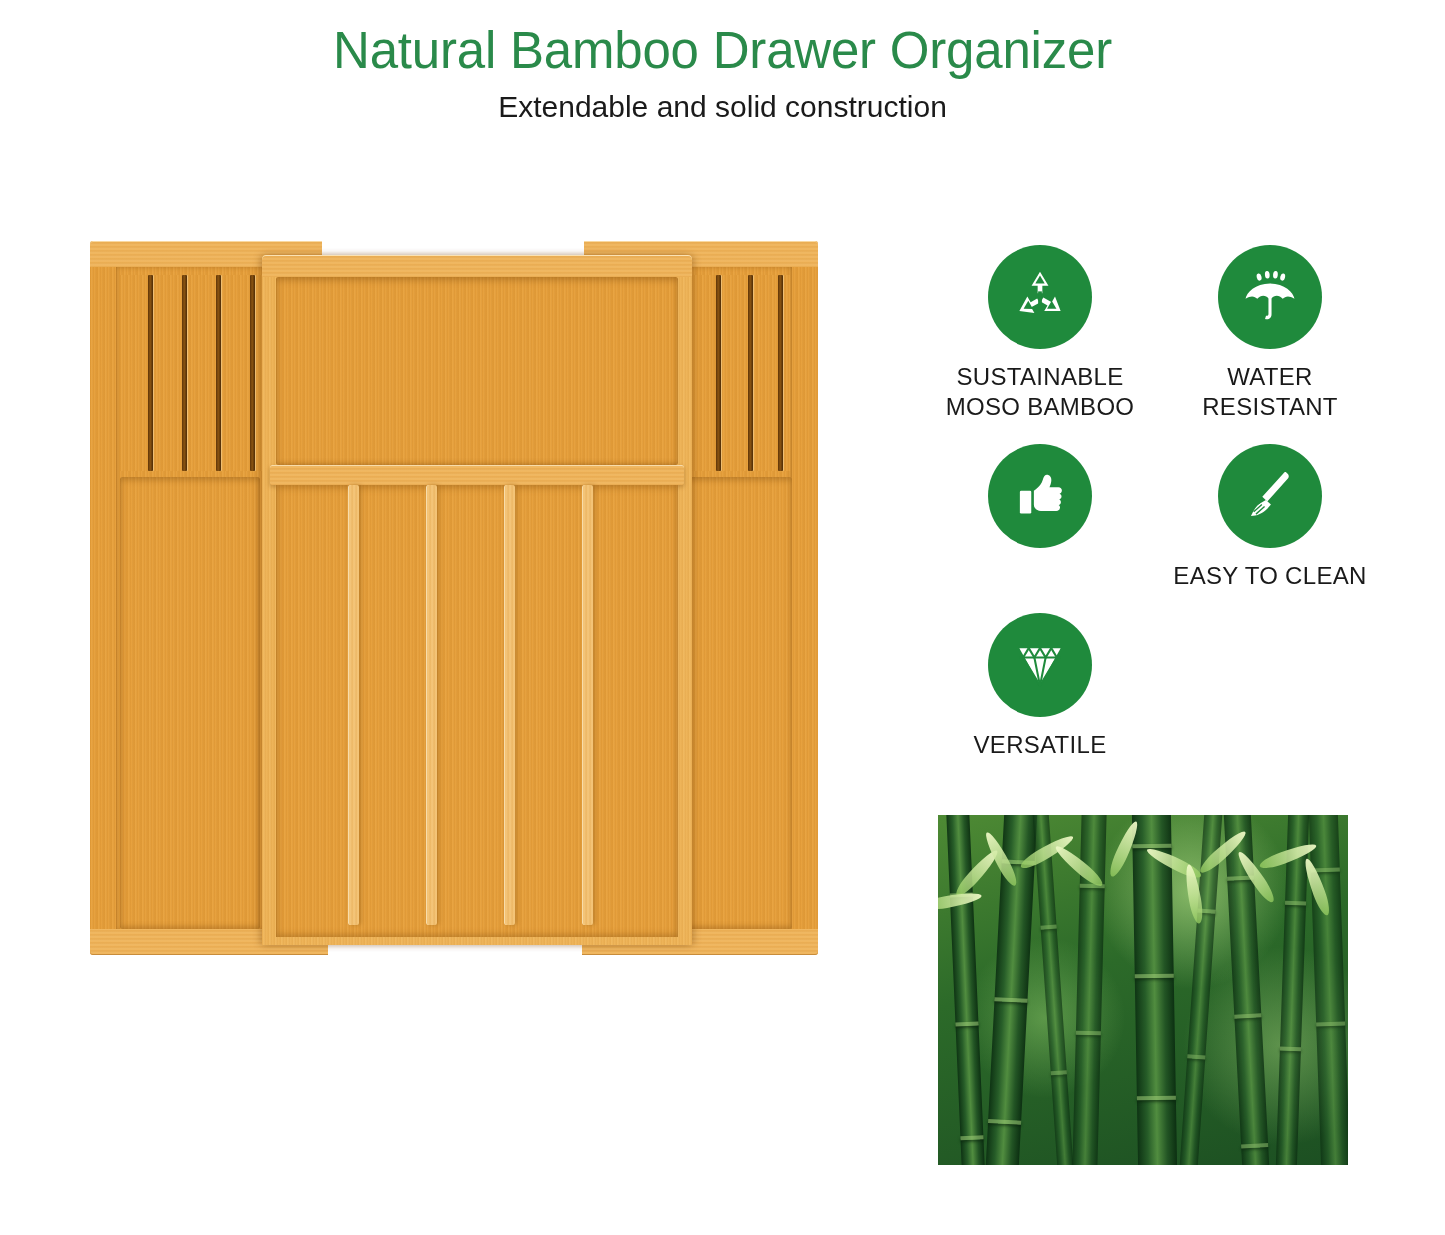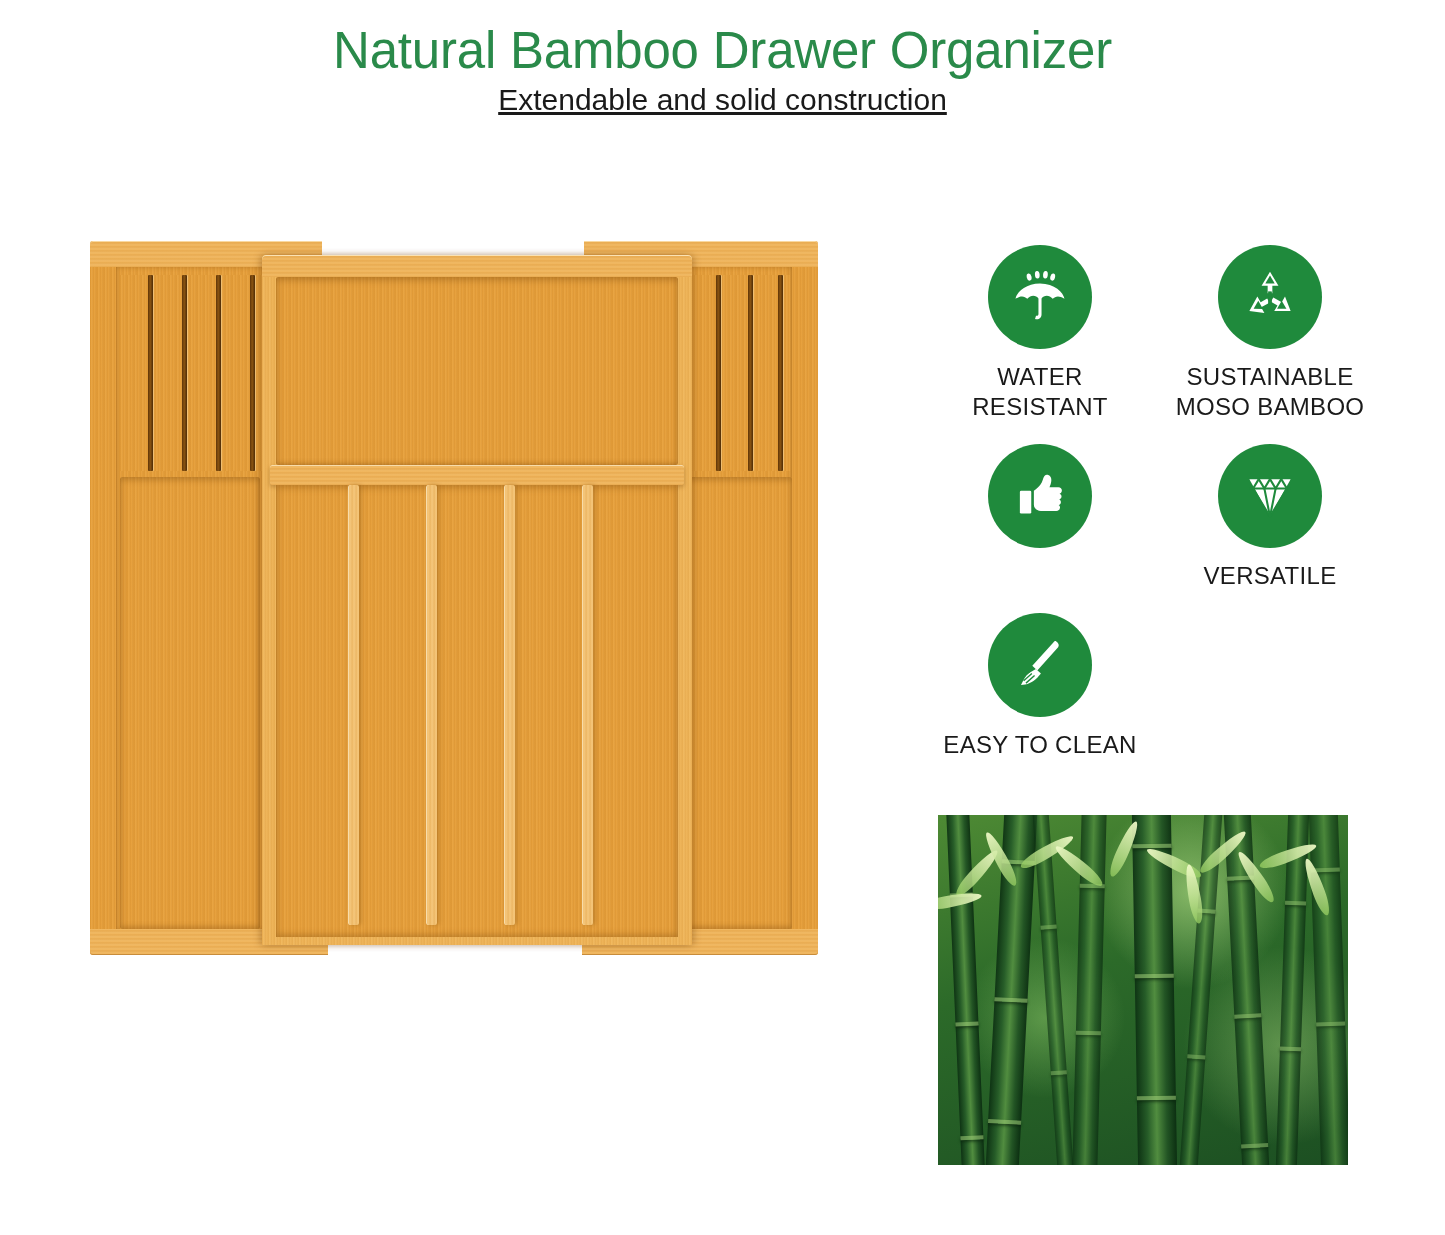--- a/index.html
+++ b/index.html
@@ -27,21 +27,21 @@
     letter-spacing: -0.2px;
     line-height: 1.12;
   }
   .sub-line {
     font-size: 30px;
     font-weight: 400;
     color: #1a1a1a;
     line-height: 1.42;
     margin-top: 6px;
   }
-  .sub-line.second { margin-top: 0px; text-decoration: underline; }
+  .sub-line.second { margin-top: 7px; }
 
   
   .content {
     position: absolute;
     top: 205px;
     left: 0;
     width: 1445px;
     height: 1030px;
   }
 
@@ -452,39 +452,20 @@
         <div class="tray-divider bamboo-rail" style="left:72px"></div>
         <div class="tray-divider bamboo-rail" style="left:150px"></div>
         <div class="tray-divider bamboo-rail" style="left:228px"></div>
         <div class="tray-divider bamboo-rail" style="left:306px"></div>
       </div>
     </div>
   </div>
 
 
   <div class="features">
-
-    <div class="feature">
-      <div class="feature-badge">
-        <span>
-          <svg width="58" height="58" viewBox="0 0 64 64" fill="#ffffff">
-            <ellipse cx="20" cy="10" rx="2.6" ry="4" transform="rotate(-14 20 10)"></ellipse>
-            <ellipse cx="29" cy="7.5" rx="2.6" ry="4.2" transform="rotate(-5 29 7.5)"></ellipse>
-            <ellipse cx="38" cy="7.5" rx="2.6" ry="4.2" transform="rotate(5 38 7.5)"></ellipse>
-            <ellipse cx="46" cy="10" rx="2.6" ry="4" transform="rotate(14 46 10)"></ellipse>
-            <path d="M32 17 C16 17 6 27 5 34 C11 30 15 31 18 34 C22 29.5 27 29.5 31 34 L33 34 C37 29.5 42 29.5 46 34 C49 31 53 30 59 34 C58 27 48 17 32 17 Z"></path>
-            <path d="M30.3 33 L33.7 33 L33.7 51 C33.7 55.5 30 57.5 26.5 56.2 L27.6 52.6 C29.3 53.2 30.3 52.4 30.3 50.4 Z"></path>
-          </svg>
-        </span>
-      </div>
-      <div class="feature-label">
-        <div>WATER</div>
-        <div>RESISTANT</div>
-      </div>
-    </div>
 
     <div class="feature">
       <div class="feature-badge">
         <span>
           <svg width="60" height="60" viewBox="0 0 64 64" fill="#ffffff">
             <path d="M32 5 L41 20 L34.5 20 L34.5 28 L29.5 28 L29.5 20 L23 20 Z"></path>
             <path d="M32 9 L37 17.5 L27 17.5 Z" fill="#1f8a3c"></path>
             <path d="M10 47 L18.5 31.5 L22 37.5 L29 33.5 L31.5 38 L22.5 43 L26 49 Z"></path>
             <path d="M14.5 44.5 L19.5 36 L24.5 44.8 Z" fill="#1f8a3c"></path>
             <path d="M54 47 L36.5 47 L40 41 L33 37 L35.5 32.5 L44.5 37.5 L48 31.5 Z"></path>
@@ -492,29 +473,63 @@
             <path d="M30 26 L34 26 L34 40 L30 40 Z" fill="#1f8a3c"></path>
           </svg>
         </span>
       </div>
       <div class="feature-label">
         <div>SUSTAINABLE</div>
         <div>MOSO BAMBOO</div>
       </div>
     </div>
 
+    <div class="feature">
+      <div class="feature-badge">
+        <span>
+          <svg width="58" height="58" viewBox="0 0 64 64" fill="#ffffff">
+            <ellipse cx="20" cy="10" rx="2.6" ry="4" transform="rotate(-14 20 10)"></ellipse>
+            <ellipse cx="29" cy="7.5" rx="2.6" ry="4.2" transform="rotate(-5 29 7.5)"></ellipse>
+            <ellipse cx="38" cy="7.5" rx="2.6" ry="4.2" transform="rotate(5 38 7.5)"></ellipse>
+            <ellipse cx="46" cy="10" rx="2.6" ry="4" transform="rotate(14 46 10)"></ellipse>
+            <path d="M32 17 C16 17 6 27 5 34 C11 30 15 31 18 34 C22 29.5 27 29.5 31 34 L33 34 C37 29.5 42 29.5 46 34 C49 31 53 30 59 34 C58 27 48 17 32 17 Z"></path>
+            <path d="M30.3 33 L33.7 33 L33.7 51 C33.7 55.5 30 57.5 26.5 56.2 L27.6 52.6 C29.3 53.2 30.3 52.4 30.3 50.4 Z"></path>
+          </svg>
+        </span>
+      </div>
+      <div class="feature-label">
+        <div>WATER</div>
+        <div>RESISTANT</div>
+      </div>
+    </div>
+
 
     <div class="feature">
       <div class="feature-badge">
         <span>
           <svg width="56" height="56" viewBox="0 0 64 64" fill="#ffffff">
             <rect x="9" y="26" width="13" height="26" rx="1.5"></rect>
             <path d="M25 26 C25 26 33 21 35 14 C36.5 8.5 38.5 7 41.5 8 C45 9.2 45.5 13 44.5 17 C43.9 19.6 42.8 22 42.8 22 L53 22 C55.5 22 57 23.6 57 25.8 C57 27.6 55.9 28.9 54.4 29.4 C55.7 29.9 56.6 31.1 56.6 32.6 C56.6 34.3 55.5 35.5 54 35.9 C55.2 36.5 55.9 37.6 55.9 39 C55.9 40.6 54.8 41.8 53.3 42.2 C54.3 42.9 54.9 43.9 54.9 45.2 C54.9 47.3 53.2 49 50.6 49 L33 49 C28.5 49 25 46 25 42 Z"></path>
           </svg>
         </span>
+      </div>
+    </div>
+
+    <div class="feature">
+      <div class="feature-badge">
+        <span>
+          <svg width="58" height="58" viewBox="0 0 64 64" fill="#ffffff">
+            <path d="M50 6 C52.5 8 53.5 10 52 12.5 L29 38 L23.5 32.8 L46.5 7.5 C48 5.4 48.8 5 50 6 Z"></path>
+            <path d="M27.5 36.5 L33 41.5 L29 46 C24.5 51 17 54 11 54 C13.5 48.5 16.5 43.5 19.5 41 Z"></path>
+            <path d="M14 49.5 L23 41.5 M16.5 52 L26 43.5 M12 46.5 L20.5 39.5" stroke="#1f8a3c" stroke-width="1.5" fill="none"></path>
+          </svg>
+        </span>
+      </div>
+      <div class="feature-label">
+        <div>EASY TO CLEAN</div>
       </div>
     </div>
 
     <div class="feature">
       <div class="feature-badge">
         <span>
           <svg width="60" height="60" viewBox="0 0 64 64" fill="#ffffff">
             <path d="M10 14 L54 14 L32 54 Z"></path>
             <path d="M10 14 L54 14 L32 54 Z" fill="none" stroke="#1f8a3c" stroke-width="0"></path>
             <path d="M10 24 L54 24" stroke="#1f8a3c" stroke-width="2.2"></path>
@@ -522,35 +537,20 @@
             <path d="M44 14 L50 24 L32 54" stroke="#1f8a3c" stroke-width="2.2" fill="none"></path>
             <path d="M20 14 L26 24 L32 14 L38 24 L44 14" stroke="#1f8a3c" stroke-width="2.2" fill="none"></path>
             <path d="M26 24 L32 54 L38 24" stroke="#1f8a3c" stroke-width="2.2" fill="none"></path>
           </svg>
         </span>
       </div>
       <div class="feature-label">
         <div>VERSATILE</div>
       </div>
     </div>
-
-    <div class="feature">
-      <div class="feature-badge">
-        <span>
-          <svg width="58" height="58" viewBox="0 0 64 64" fill="#ffffff">
-            <path d="M50 6 C52.5 8 53.5 10 52 12.5 L29 38 L23.5 32.8 L46.5 7.5 C48 5.4 48.8 5 50 6 Z"></path>
-            <path d="M27.5 36.5 L33 41.5 L29 46 C24.5 51 17 54 11 54 C13.5 48.5 16.5 43.5 19.5 41 Z"></path>
-            <path d="M14 49.5 L23 41.5 M16.5 52 L26 43.5 M12 46.5 L20.5 39.5" stroke="#1f8a3c" stroke-width="1.5" fill="none"></path>
-          </svg>
-        </span>
-      </div>
-      <div class="feature-label">
-        <div>EASY TO CLEAN</div>
-      </div>
-    </div>
   </div>
 
   <div class="forest">
     <div class="forest-bg"></div>
 
     <div class="culm" style="left:4%;  width:5.5%; transform:rotate(-2.5deg);">
       <div class="node" style="top:26%"></div>
         <div class="node" style="top:58%"></div>
         <div class="node" style="top:86%"></div>
     </div>

